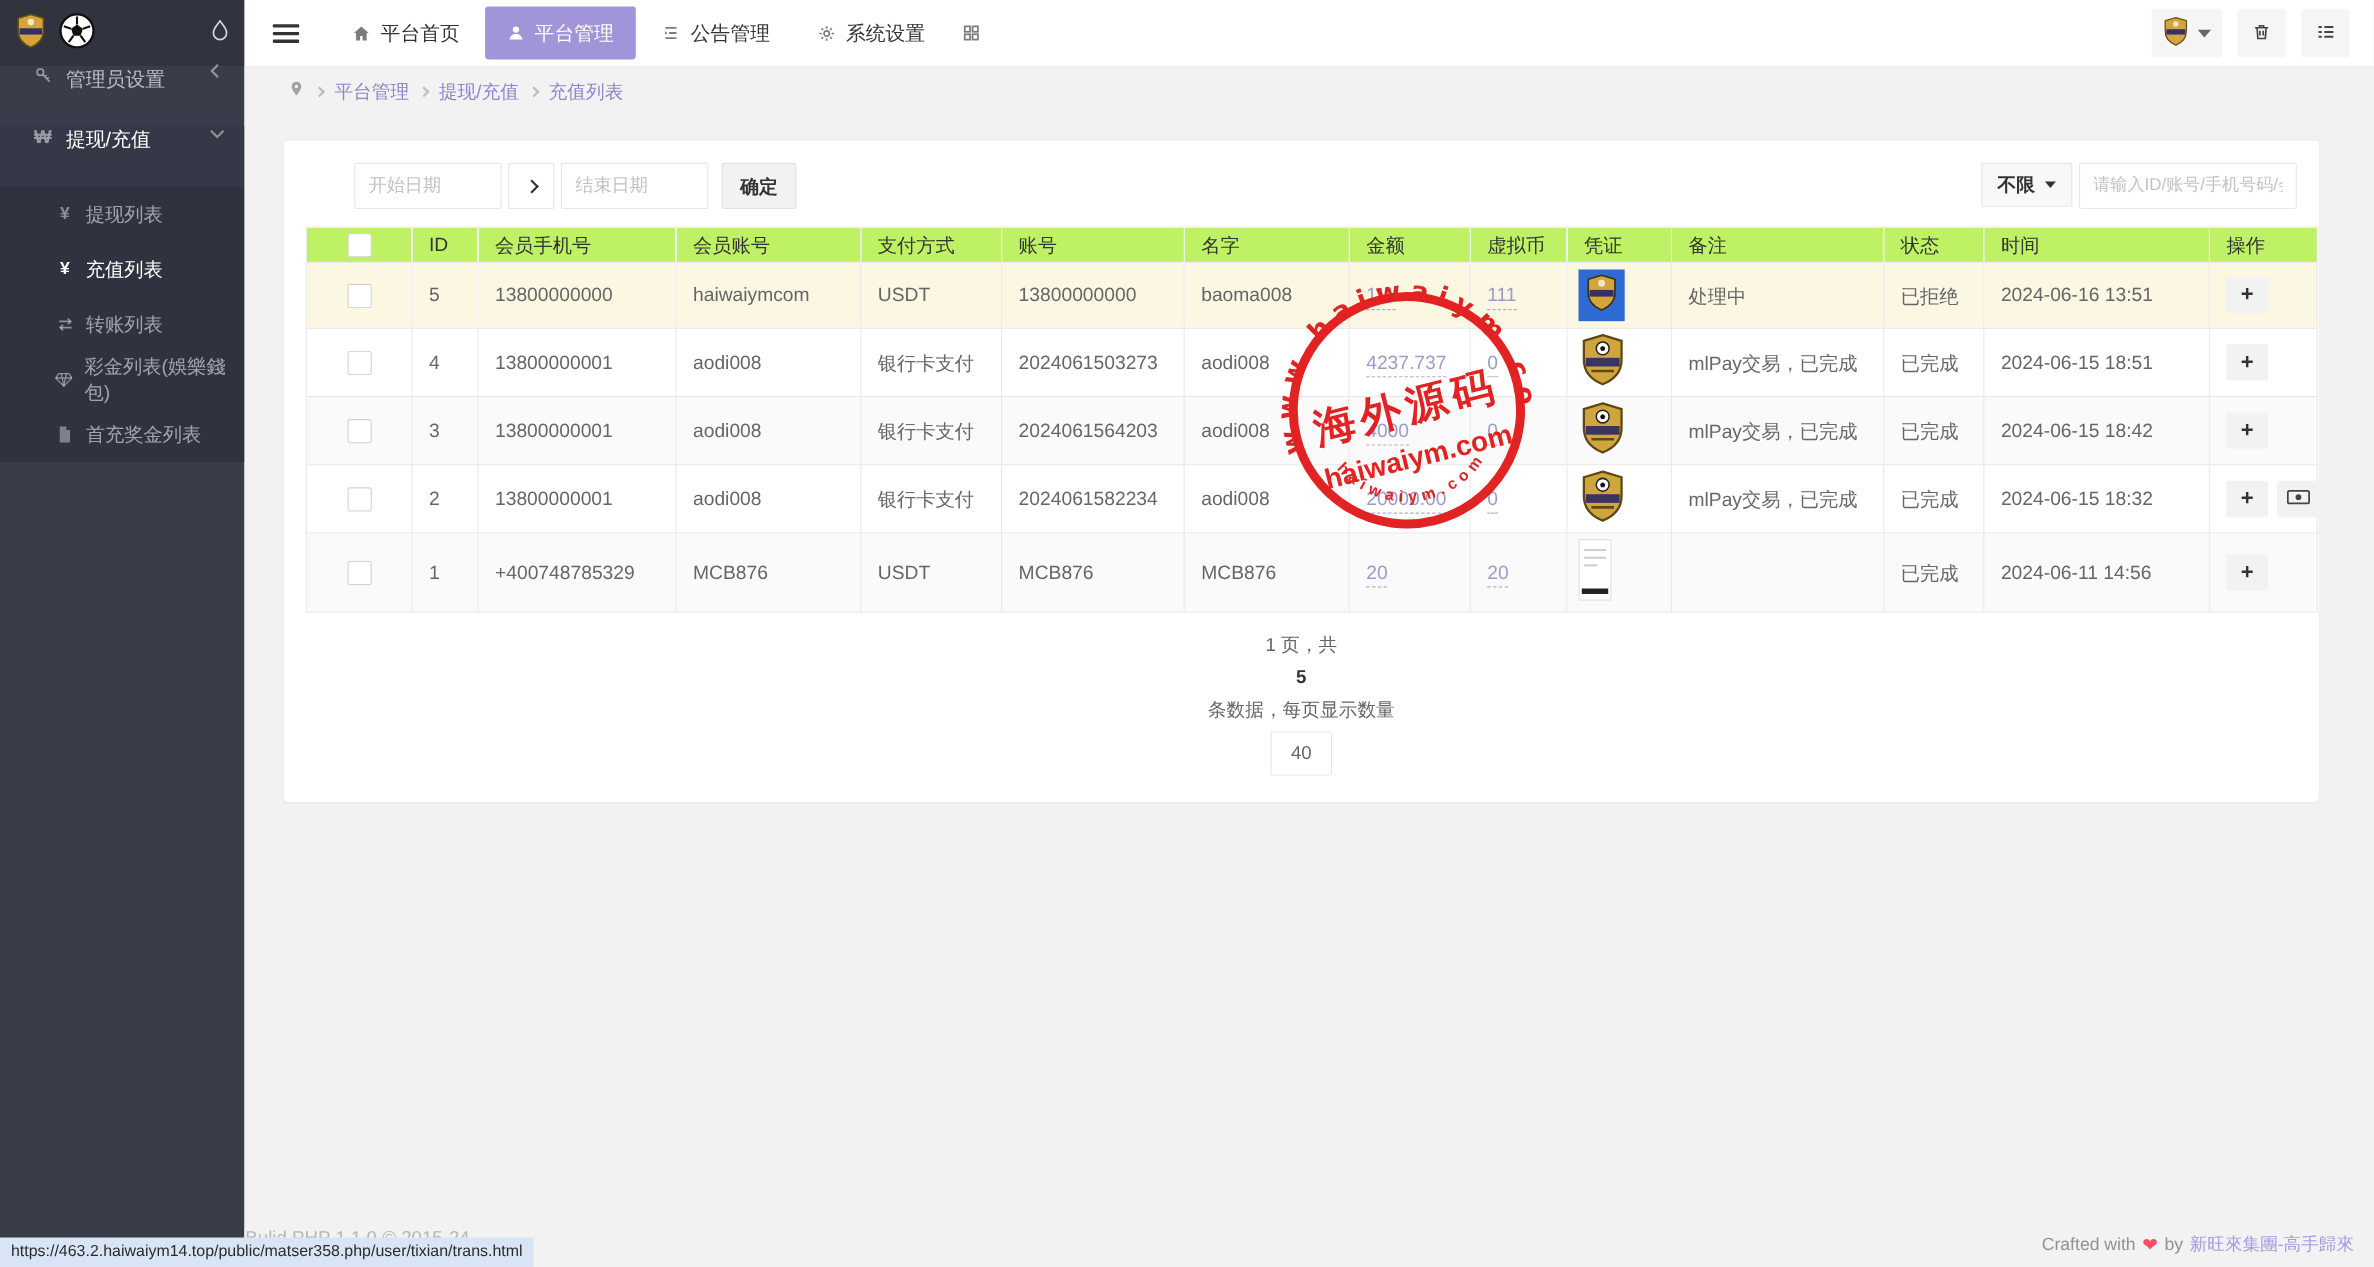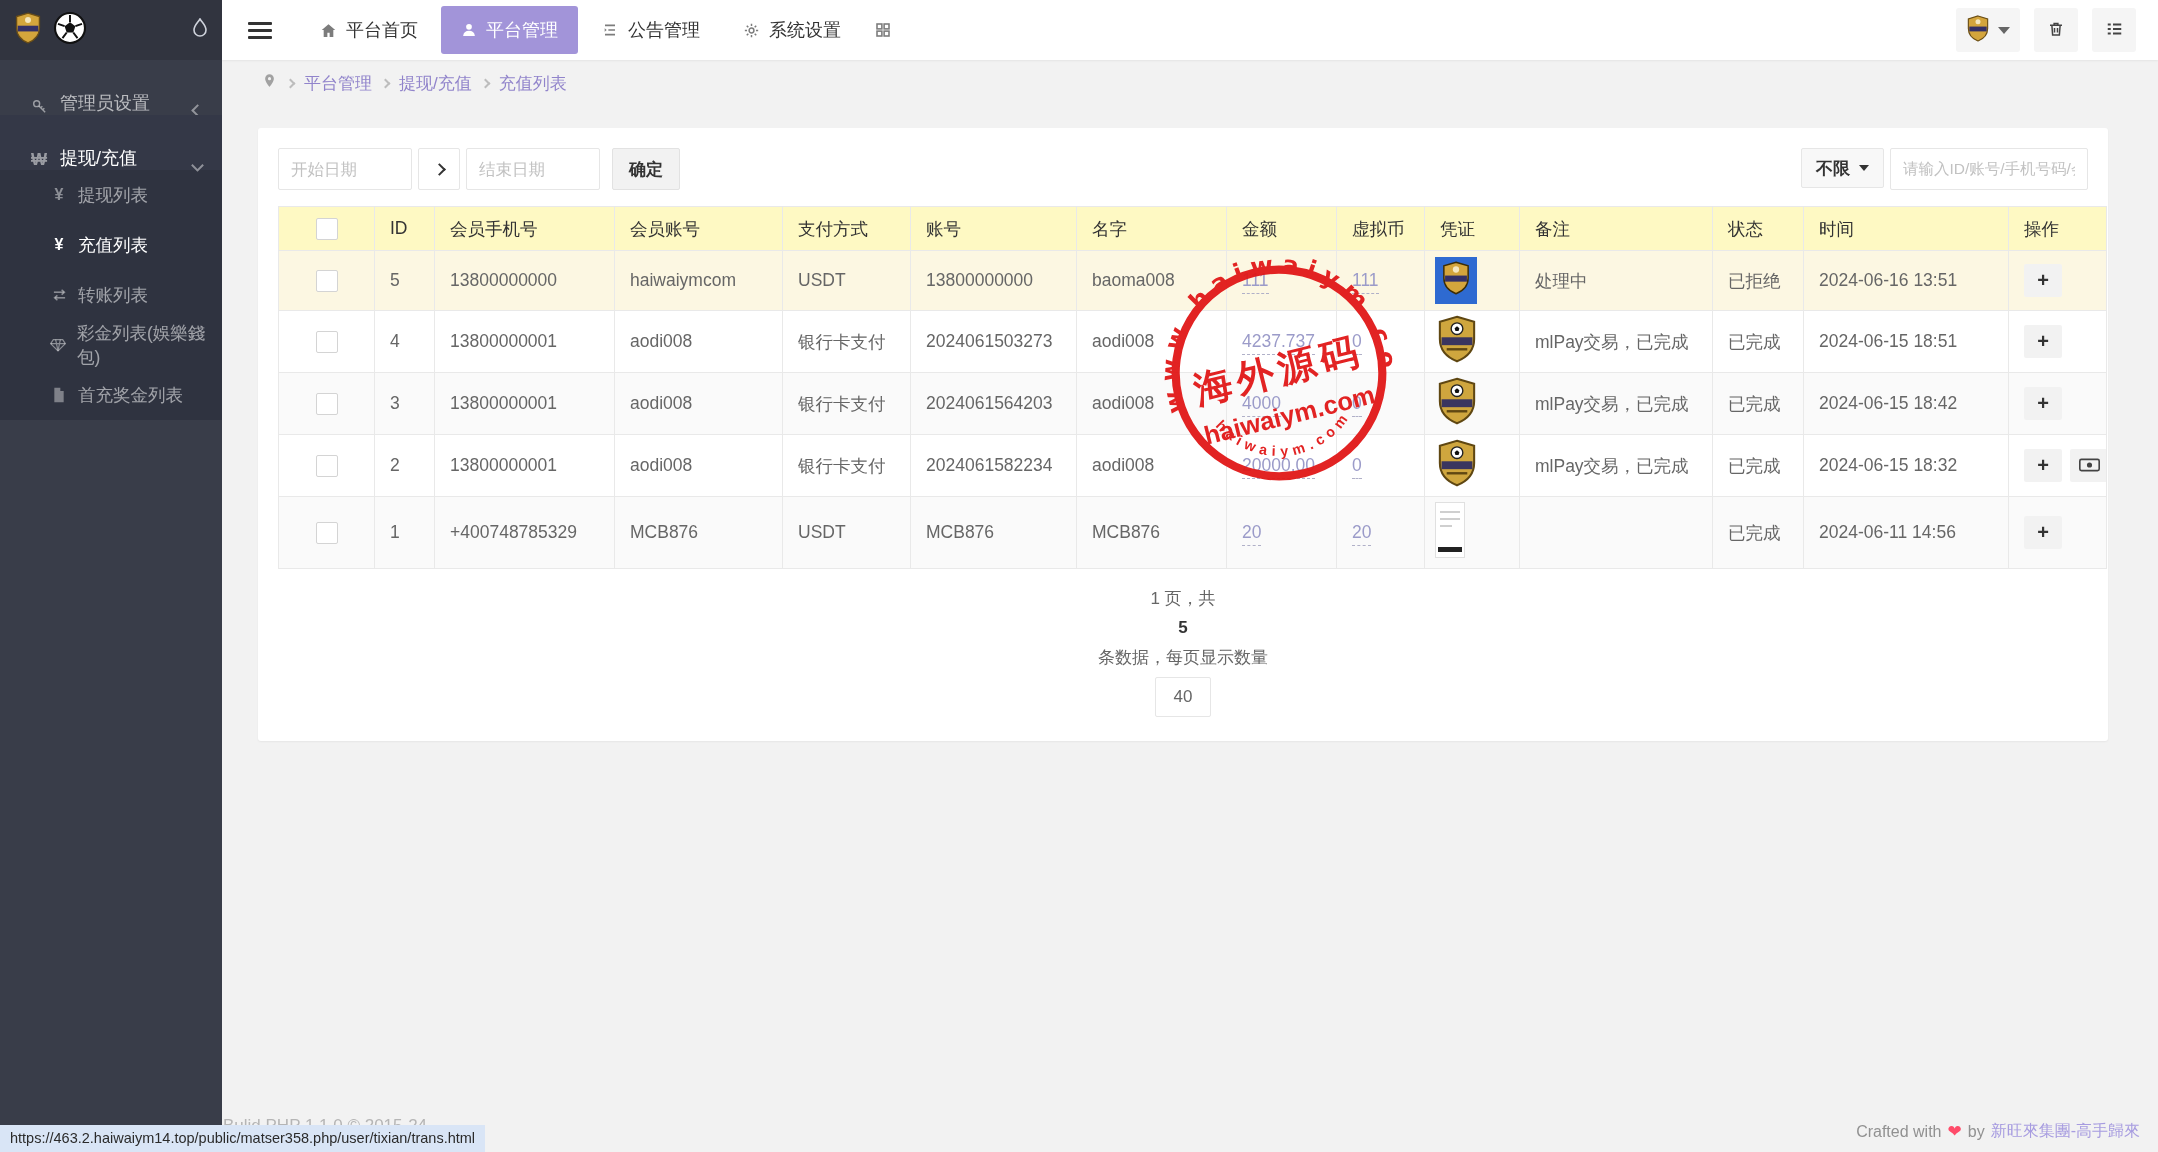--- a/index.html
+++ b/index.html
@@ -9,21 +9,21 @@
   *{box-sizing:border-box; margin:0; padding:0;}
   html,body{width:2158px; height:1152px; overflow:hidden;}
   body{font-family:"Liberation Sans","DejaVu Sans",sans-serif; background:#f2f2f2; position:relative; color:#666;}
 
   .app{display:flex; height:100%;}
 
   
   .sidebar{width:222px; flex:none; background:var(--sidebar); color:rgba(255,255,255,.65); position:relative; z-index:5;}
   .logo-bar{height:60px; background:#31343f; display:flex; align-items:center; padding:0 14px; gap:10px;}
   .logo-bar .spacer{flex:1;}
-  .side-item{height:55px; display:flex; align-items:flex-end; padding:0 20px 0 24px; font-size:18px; cursor:pointer; position:relative;}
+  .side-item{height:55px; display:flex; align-items:flex-start; padding:0 20px 0 24px; font-size:18px; cursor:pointer; position:relative;}
   .side-item .ic{width:30px; display:inline-flex; justify-content:center; color:rgba(255,255,255,.5); font-size:18px;}
   .side-item .lbl{flex:1; margin-left:6px;}
   .side-item.open{color:#fff; background:#343847;}
   .sub{background:#2f3340;}
   .sub-item{height:50px; display:flex; align-items:center; padding-left:46px; font-size:17.5px; color:rgba(255,255,255,.55); cursor:pointer;}
   .sub-item .ic{width:26px; display:inline-flex; justify-content:center; font-size:16px; color:rgba(255,255,255,.45);}
   .sub-item .lbl{margin-left:6px;}
   .sub-item.active{color:#ffffff;}
   .sub-item.active .ic{color:#fff;}
   .chev{display:inline-block; width:9px; height:9px; border-right:2px solid rgba(255,255,255,.45); border-bottom:2px solid rgba(255,255,255,.45);}
@@ -50,35 +50,35 @@
   .bsep{display:inline-block;width:7px;height:7px;border-right:2px solid #bdbdbd;border-bottom:2px solid #bdbdbd;transform:rotate(-45deg);}
 
   
   .card{background:#fff; margin:22px 50px 0 36px; border-radius:3px; box-shadow:0 1px 2px rgba(0,0,0,.05); position:relative; z-index:2;}
   .card-header{height:54px; display:flex; align-items:center; padding:0 22px; border-bottom:1px solid #f0f0f0;}
   .card-title{font-size:19px; font-weight:bold; color:#333;}
   .card-tools{margin-left:auto; display:flex; gap:16px; color:#c6c6c6;}
   .card-tools span{cursor:pointer; display:inline-flex;}
   .card-body{padding:20px 20px 24px 20px;}
 
-  .filter-row{display:flex; align-items:flex-start; gap:6px; margin-bottom:16px;}
+  .filter-row{display:flex; align-items:flex-start; gap:6px; margin-bottom:16px;margin-left:44px;}
   .inp{height:42px; border:1px solid #e6e6e6; border-radius:2px; padding:0 12px; font-size:16.5px; color:#666; background:#fff; outline:none; font-family:inherit;}
   .inp::placeholder{color:#c2c2c2;}
   .date-inp{width:134px;}
   .btn-chev{width:42px; height:42px; background:#fff; border:1px solid #e6e6e6; border-radius:2px; display:inline-flex; align-items:center; justify-content:center; cursor:pointer; color:#333;}
   .btn-chev b{display:inline-block;width:9px;height:9px;border-right:2.5px solid #333;border-bottom:2.5px solid #333;transform:rotate(-45deg);}
   .btn-confirm{height:42px; padding:0 16px; margin-left:6px; background:#f2f2f2; border:1px solid #e2e2e2; border-radius:2px; font-size:17px; font-weight:bold; color:#333; cursor:pointer; font-family:inherit;}
   .filter-right{margin-left:auto; display:flex; gap:6px;}
   .btn-scope{height:40px; padding:0 14px; background:#f8f8f8; border:1px solid #e6e6e6; border-radius:2px; font-size:17px; font-weight:bold; color:#333; display:inline-flex; align-items:center; gap:9px; cursor:pointer; font-family:inherit;}
   .btn-scope .caret{border-top-color:#333; border-left-width:5px; border-right-width:5px; border-top-width:6px;}
   .search-inp{width:198px; font-size:15.5px;}
 
   table{width:100%; border-collapse:collapse; table-layout:fixed;}
   th,td{border:1px solid #e9e9e9; padding:0 15px; font-size:17.5px; text-align:left; overflow:hidden; white-space:nowrap;}
-  th{height:44px; color:#333; font-weight:normal; background:#fef9c3;}
+  th{height:32px; color:#333; font-weight:normal; background:#bef264;}
   td{height:60px; color:#666;}
   tr.stripe td{background:#fafafa;}
   tr.hl td{background:var(--hl);}
   tr.tall td{height:72px;}
   .cb{display:inline-block; width:22px; height:22px; background:#fff; border:1px solid #d4d4d4; border-radius:2px; cursor:pointer; vertical-align:middle;}
   .dashed{color:var(--mlink); border-bottom:1.5px dashed #b0b0c8; padding-bottom:3px; cursor:pointer;}
   .ops{display:flex; align-items:center; gap:8px;}
   .op-btn{min-width:38px; height:33px; background:#f2f2f2; border:none; border-radius:2px; font-size:20px; font-weight:bold; color:#333; cursor:pointer; display:inline-flex; align-items:center; justify-content:center; padding:0 9px;}
   .receipt{width:30px; height:56px; background:#fff; border:1px solid #e0e0e0; position:relative; display:inline-block;}
   .receipt i{position:absolute; left:4px; right:4px; height:2px; background:#cfcfcf;}

